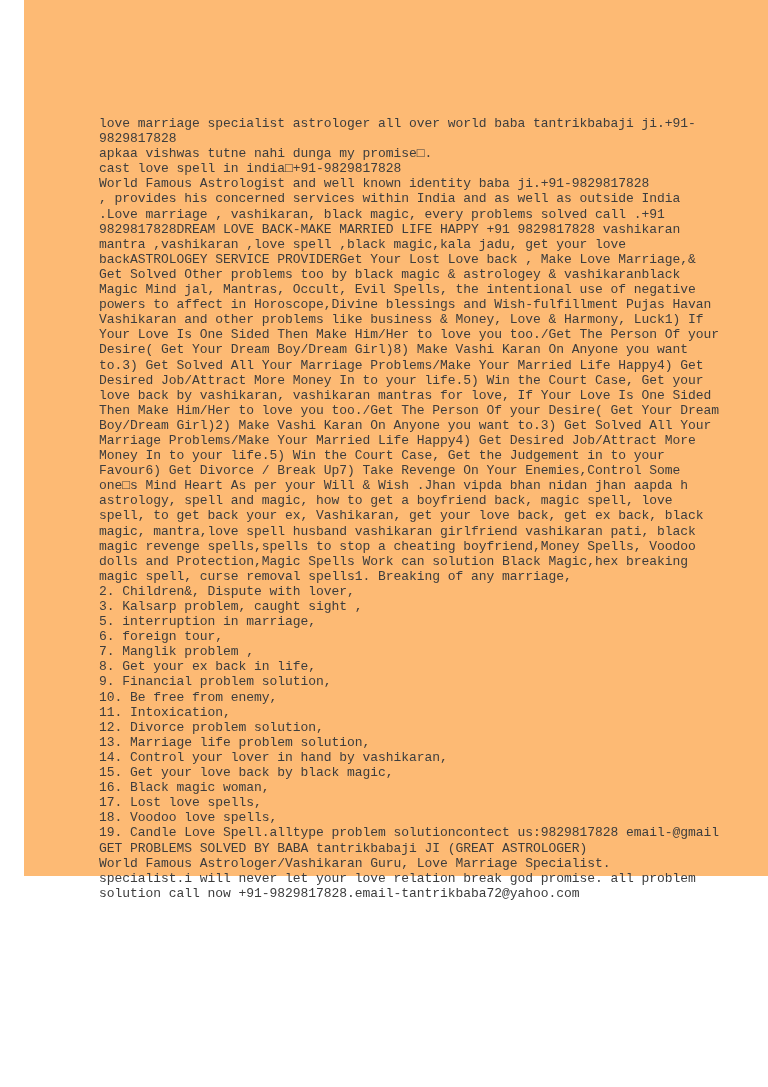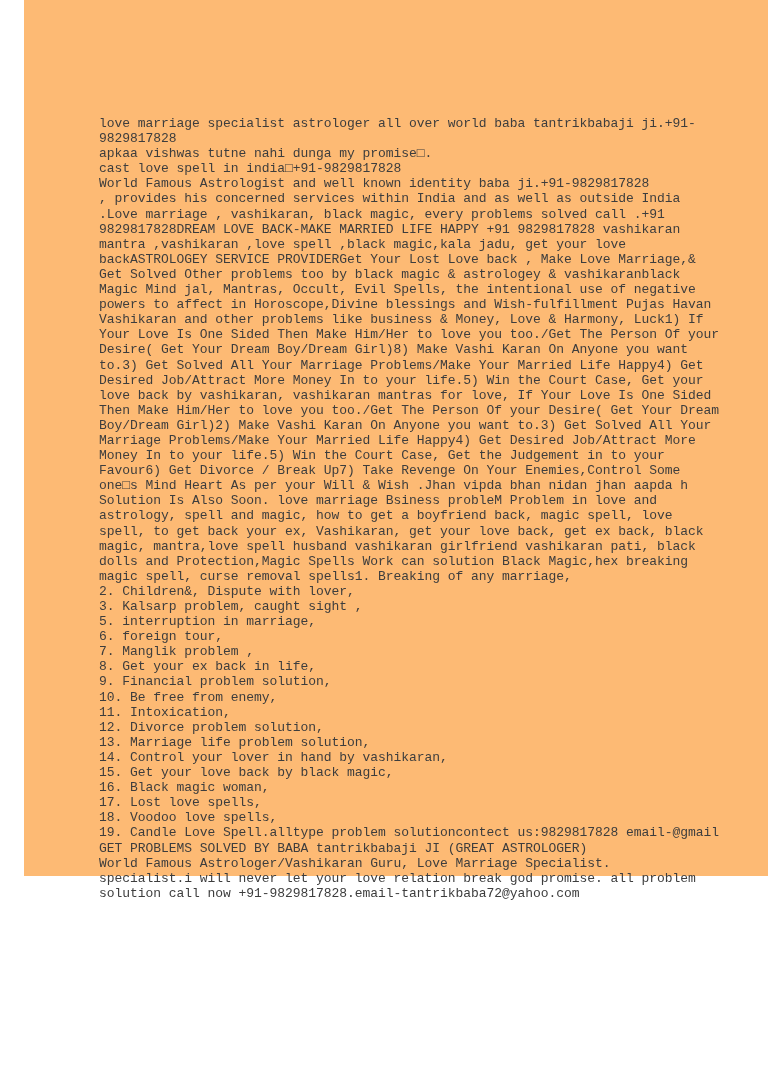--- a/index.html
+++ b/index.html
@@ -60,24 +60,24 @@
       <div class="text-line">Desire( Get Your Dream Boy/Dream Girl)8) Make Vashi Karan On Anyone you want</div>
       <div class="text-line">to.3) Get Solved All Your Marriage Problems/Make Your Married Life Happy4) Get</div>
       <div class="text-line">Desired Job/Attract More Money In to your life.5) Win the Court Case, Get your</div>
       <div class="text-line">love back by vashikaran, vashikaran mantras for love, If Your Love Is One Sided</div>
       <div class="text-line">Then Make Him/Her to love you too./Get The Person Of your Desire( Get Your Dream</div>
       <div class="text-line">Boy/Dream Girl)2) Make Vashi Karan On Anyone you want to.3) Get Solved All Your</div>
       <div class="text-line">Marriage Problems/Make Your Married Life Happy4) Get Desired Job/Attract More</div>
       <div class="text-line">Money In to your life.5) Win the Court Case, Get the Judgement in to your</div>
       <div class="text-line">Favour6) Get Divorce / Break Up7) Take Revenge On Your Enemies,Control Some</div>
       <div class="text-line">one□s Mind Heart As per your Will &amp; Wish .Jhan vipda bhan nidan jhan aapda h</div>
-      <div class="text-line">Solution Is Also Soon. love marriage Bsiness probleM Problem in love and</div>
       <div class="text-line">astrology, spell and magic, how to get a boyfriend back, magic spell, love</div>
       <div class="text-line">spell, to get back your ex, Vashikaran, get your love back, get ex back, black</div>
       <div class="text-line">magic, mantra,love spell husband vashikaran girlfriend vashikaran pati, black</div>
+      <div class="text-line">magic revenge spells,spells to stop a cheating boyfriend,Money Spells, Voodoo</div>
       <div class="text-line">dolls and Protection,Magic Spells Work can solution Black Magic,hex breaking</div>
       <div class="text-line">magic spell, curse removal spells1. Breaking of any marriage,</div>
       <div class="text-line">2. Children&amp;, Dispute with lover,</div>
       <div class="text-line">3. Kalsarp problem, caught sight ,</div>
       <div class="text-line">5. interruption in marriage,</div>
       <div class="text-line">6. foreign tour,</div>
       <div class="text-line">7. Manglik problem ,</div>
       <div class="text-line">8. Get your ex back in life,</div>
       <div class="text-line">9. Financial problem solution,</div>
       <div class="text-line">10. Be free from enemy,</div>

